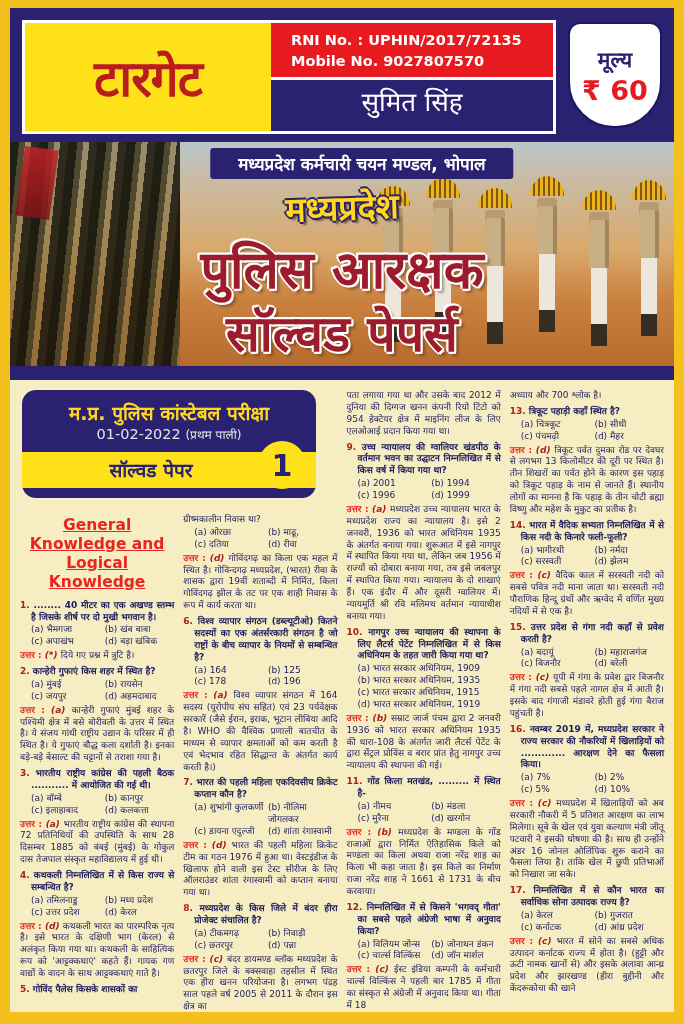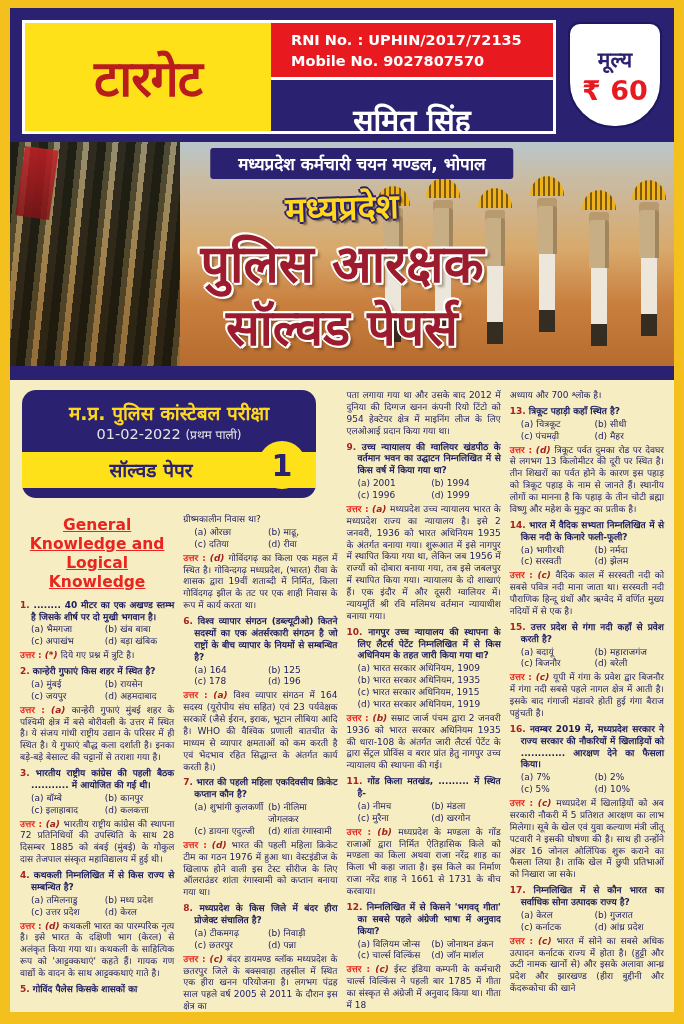--- a/index.html
+++ b/index.html
@@ -10,21 +10,21 @@
 
   
   .masthead { background:#2b2171; padding:12px 12px 8px; display:flex; gap:12px; height:134px; }
   .mast-box { flex:1; border:3px solid #fff; display:flex; overflow:hidden; }
   .logo-box { background:#ffe11a; color:#b91c1c; font-weight:bold; font-size:50px;
               display:flex; align-items:center; justify-content:center; padding:16px 16px;
               white-space:nowrap; min-width:246px; letter-spacing:-1px; }
   .mast-right { flex:1; display:flex; flex-direction:column; min-width:0; }
   .rni-box { background:#e8191f; color:#fff; font-weight:bold; font-size:14.5px;
              padding:7px 20px 5px; line-height:1.45; border-bottom:3px solid #fff; white-space:nowrap; }
-  .author { color:#fff; font-size:30px; font-weight:bold; text-align:center; padding:19px 0 2px; }
+  .author { color:#fff; font-size:26px; font-weight:normal; text-align:center; padding:3px 0 2px; }
   .price { width:94px; background:#fff; border:2px solid #1e1860; border-radius:12px 12px 46px 46px;
            display:flex; flex-direction:column; align-items:center; justify-content:center;
            color:#2b2171; font-weight:bold; margin:2px 0 6px; }
   .price .plabel { font-size:21px; }
   .price .amt { color:#e8191f; font-size:27px; margin-top:2px; }
 
   
   .photo { position:relative; height:224px; overflow:hidden;
            background:linear-gradient(180deg,#b9c6cc 0,#c9bca4 16%,#d8a96b 48%,#c97f3e 72%,#b66c2e 100%); }
   .guard-left { position:absolute; left:0; top:0; bottom:0; width:170px;
@@ -47,21 +47,21 @@
   .soldier:nth-child(5){ left:208px;top:18px; }
   .soldier:nth-child(6){ left:258px;top:8px;  }
   .ribbon { position:absolute; top:6px; left:53%; transform:translateX(-50%); background:#2b2171;
             color:#fff; font-size:17px; font-weight:bold; padding:4px 28px; border-radius:3px;
             white-space:nowrap; z-index:3; }
   .overlay-title { position:absolute; width:100%; text-align:center; font-weight:bold; z-index:2; }
   .state-title { top:42px; font-size:34px; color:#ffd71c; transform:rotate(-2deg);
      text-shadow:-2px 0 #2b2171, 2px 0 #2b2171, 0 -2px #2b2171, 0 2px #2b2171, 3px 3px 2px rgba(0,0,0,.5); }
   .main-title { color:#9c1b2c;
      text-shadow:-2px 0 #fff, 2px 0 #fff, 0 -2px #fff, 0 2px #fff, -2px -2px #fff, 2px 2px #fff,
-                 4px 4px 3px rgba(60,30,10,.45); }
+                 4px 4px 3px rgba(60,30,10,.45);margin-top:6px; }
   .t1 { top:84px; font-size:52px; }
   .t2 { top:150px; font-size:50px; }
   .divider { height:14px; background:#2b2171; }
 
   
   .content { flex:1; background:#f7edc3; position:relative; padding:10px 10px 4px; overflow:hidden; }
   .paper-box { position:absolute; top:10px; left:12px; width:294px; background:#2b2171;
                border-radius:14px; text-align:center; padding:10px 0 10px; z-index:2; }
   .exam { color:#ffd71c; font-weight:bold; font-size:19px; }
   .dateline { color:#e5e5e5; font-weight:normal; font-size:14.5px; }

